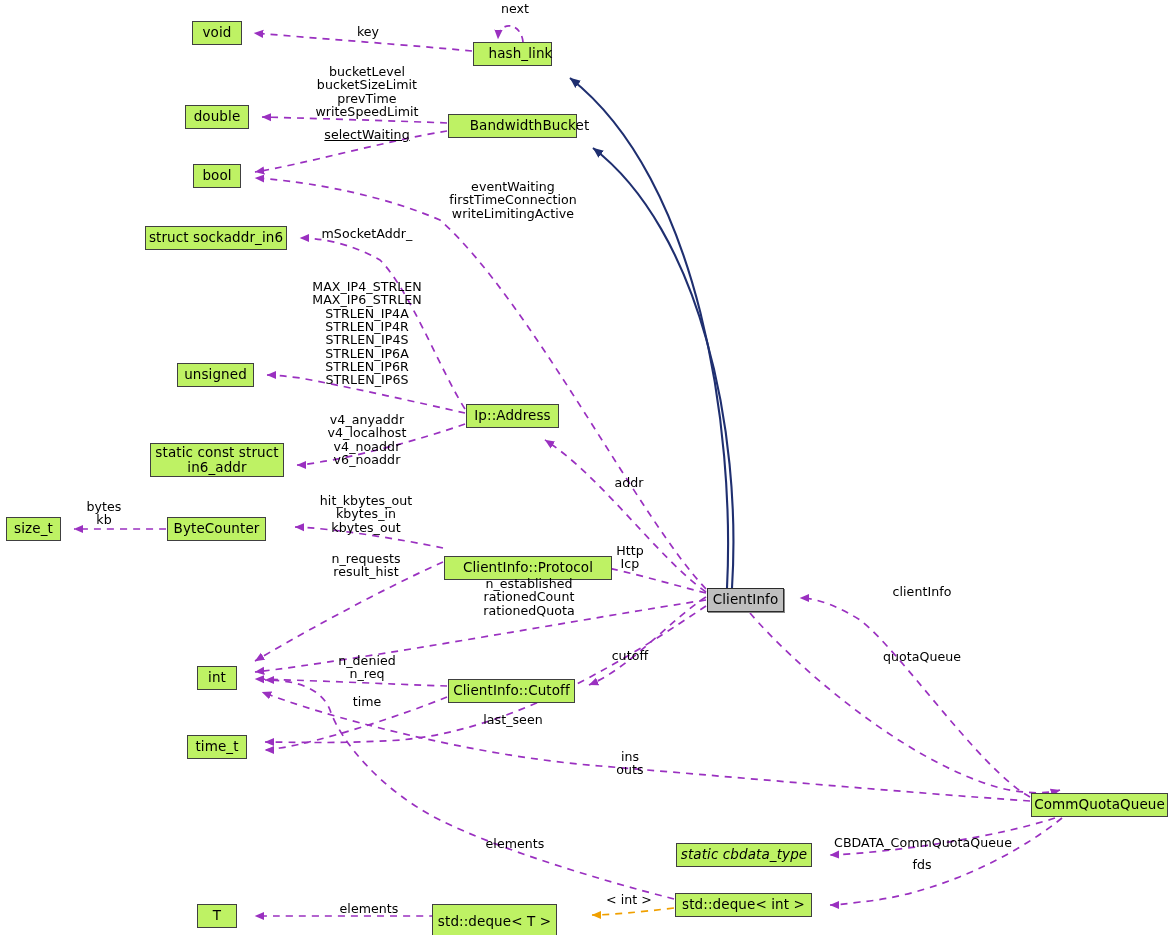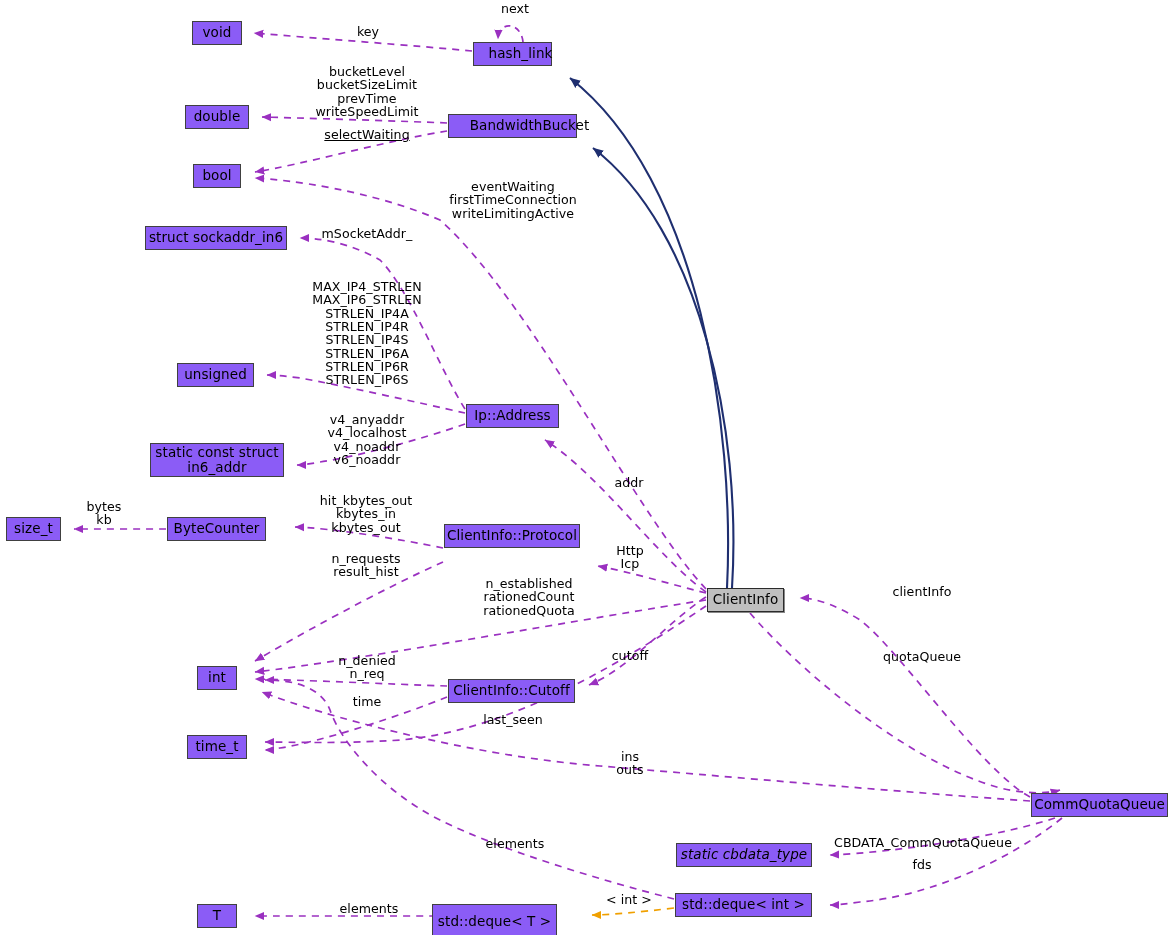--- a/index.html
+++ b/index.html
@@ -20,21 +20,21 @@
     left: 0;
     top: 0;
     width: 1172px;
     height: 935px;
     pointer-events: none;
   }
   .node {
     position: absolute;
     box-sizing: border-box;
     border: 1px solid #404040;
-    background: #8b5cf6;
+    background: #bef264;
     color: #000000;
     font-size: 13.5px;
     line-height: 1.12;
     display: flex;
     align-items: center;
     justify-content: center;
     text-align: center;
     white-space: pre;
     letter-spacing: 0.1px;
   }
@@ -143,21 +143,21 @@
   <div class="node" style="left:185px;top:105px;width:64px;height:24px;">double</div>
   <div class="node" style="left:448px;top:114px;width:129px;height:24px;padding-left:34px;">BandwidthBucket</div>
   <div class="node" style="left:193px;top:164px;width:48px;height:24px;">bool</div>
   <div class="node" style="left:145px;top:226px;width:142px;height:24px;">struct sockaddr_in6</div>
   <div class="node" style="left:177px;top:363px;width:77px;height:24px;">unsigned</div>
   <div class="node" style="left:466px;top:404px;width:93px;height:24px;">Ip::Address</div>
   <div class="node" style="left:150px;top:443px;width:134px;height:34px;">static const struct
 in6_addr</div>
   <div class="node" style="left:6px;top:517px;width:55px;height:24px;">size_t</div>
   <div class="node" style="left:167px;top:517px;width:99px;height:24px;">ByteCounter</div>
-  <div class="node" style="left:444px;top:524px;width:136px;height:24px;">ClientInfo::Protocol</div>
+  <div class="node" style="left:444px;top:556px;width:168px;height:24px;">ClientInfo::Protocol</div>
   <div class="node center" style="left:707px;top:588px;width:77px;height:24px;">ClientInfo</div>
   <div class="node" style="left:197px;top:666px;width:40px;height:24px;">int</div>
   <div class="node" style="left:448px;top:679px;width:127px;height:24px;">ClientInfo::Cutoff</div>
   <div class="node" style="left:187px;top:735px;width:60px;height:24px;">time_t</div>
   <div class="node" style="left:1031px;top:793px;width:137px;height:24px;">CommQuotaQueue</div>
   <div class="node" style="left:676px;top:843px;width:136px;height:24px;font-style:italic;">static cbdata_type</div>
   <div class="node" style="left:675px;top:893px;width:137px;height:24px;">std::deque&lt; int &gt;</div>
   <div class="node" style="left:197px;top:904px;width:40px;height:24px;">T</div>
   <div class="node" style="left:432px;top:904px;width:125px;height:36px;">std::deque&lt; T &gt;</div>
 

